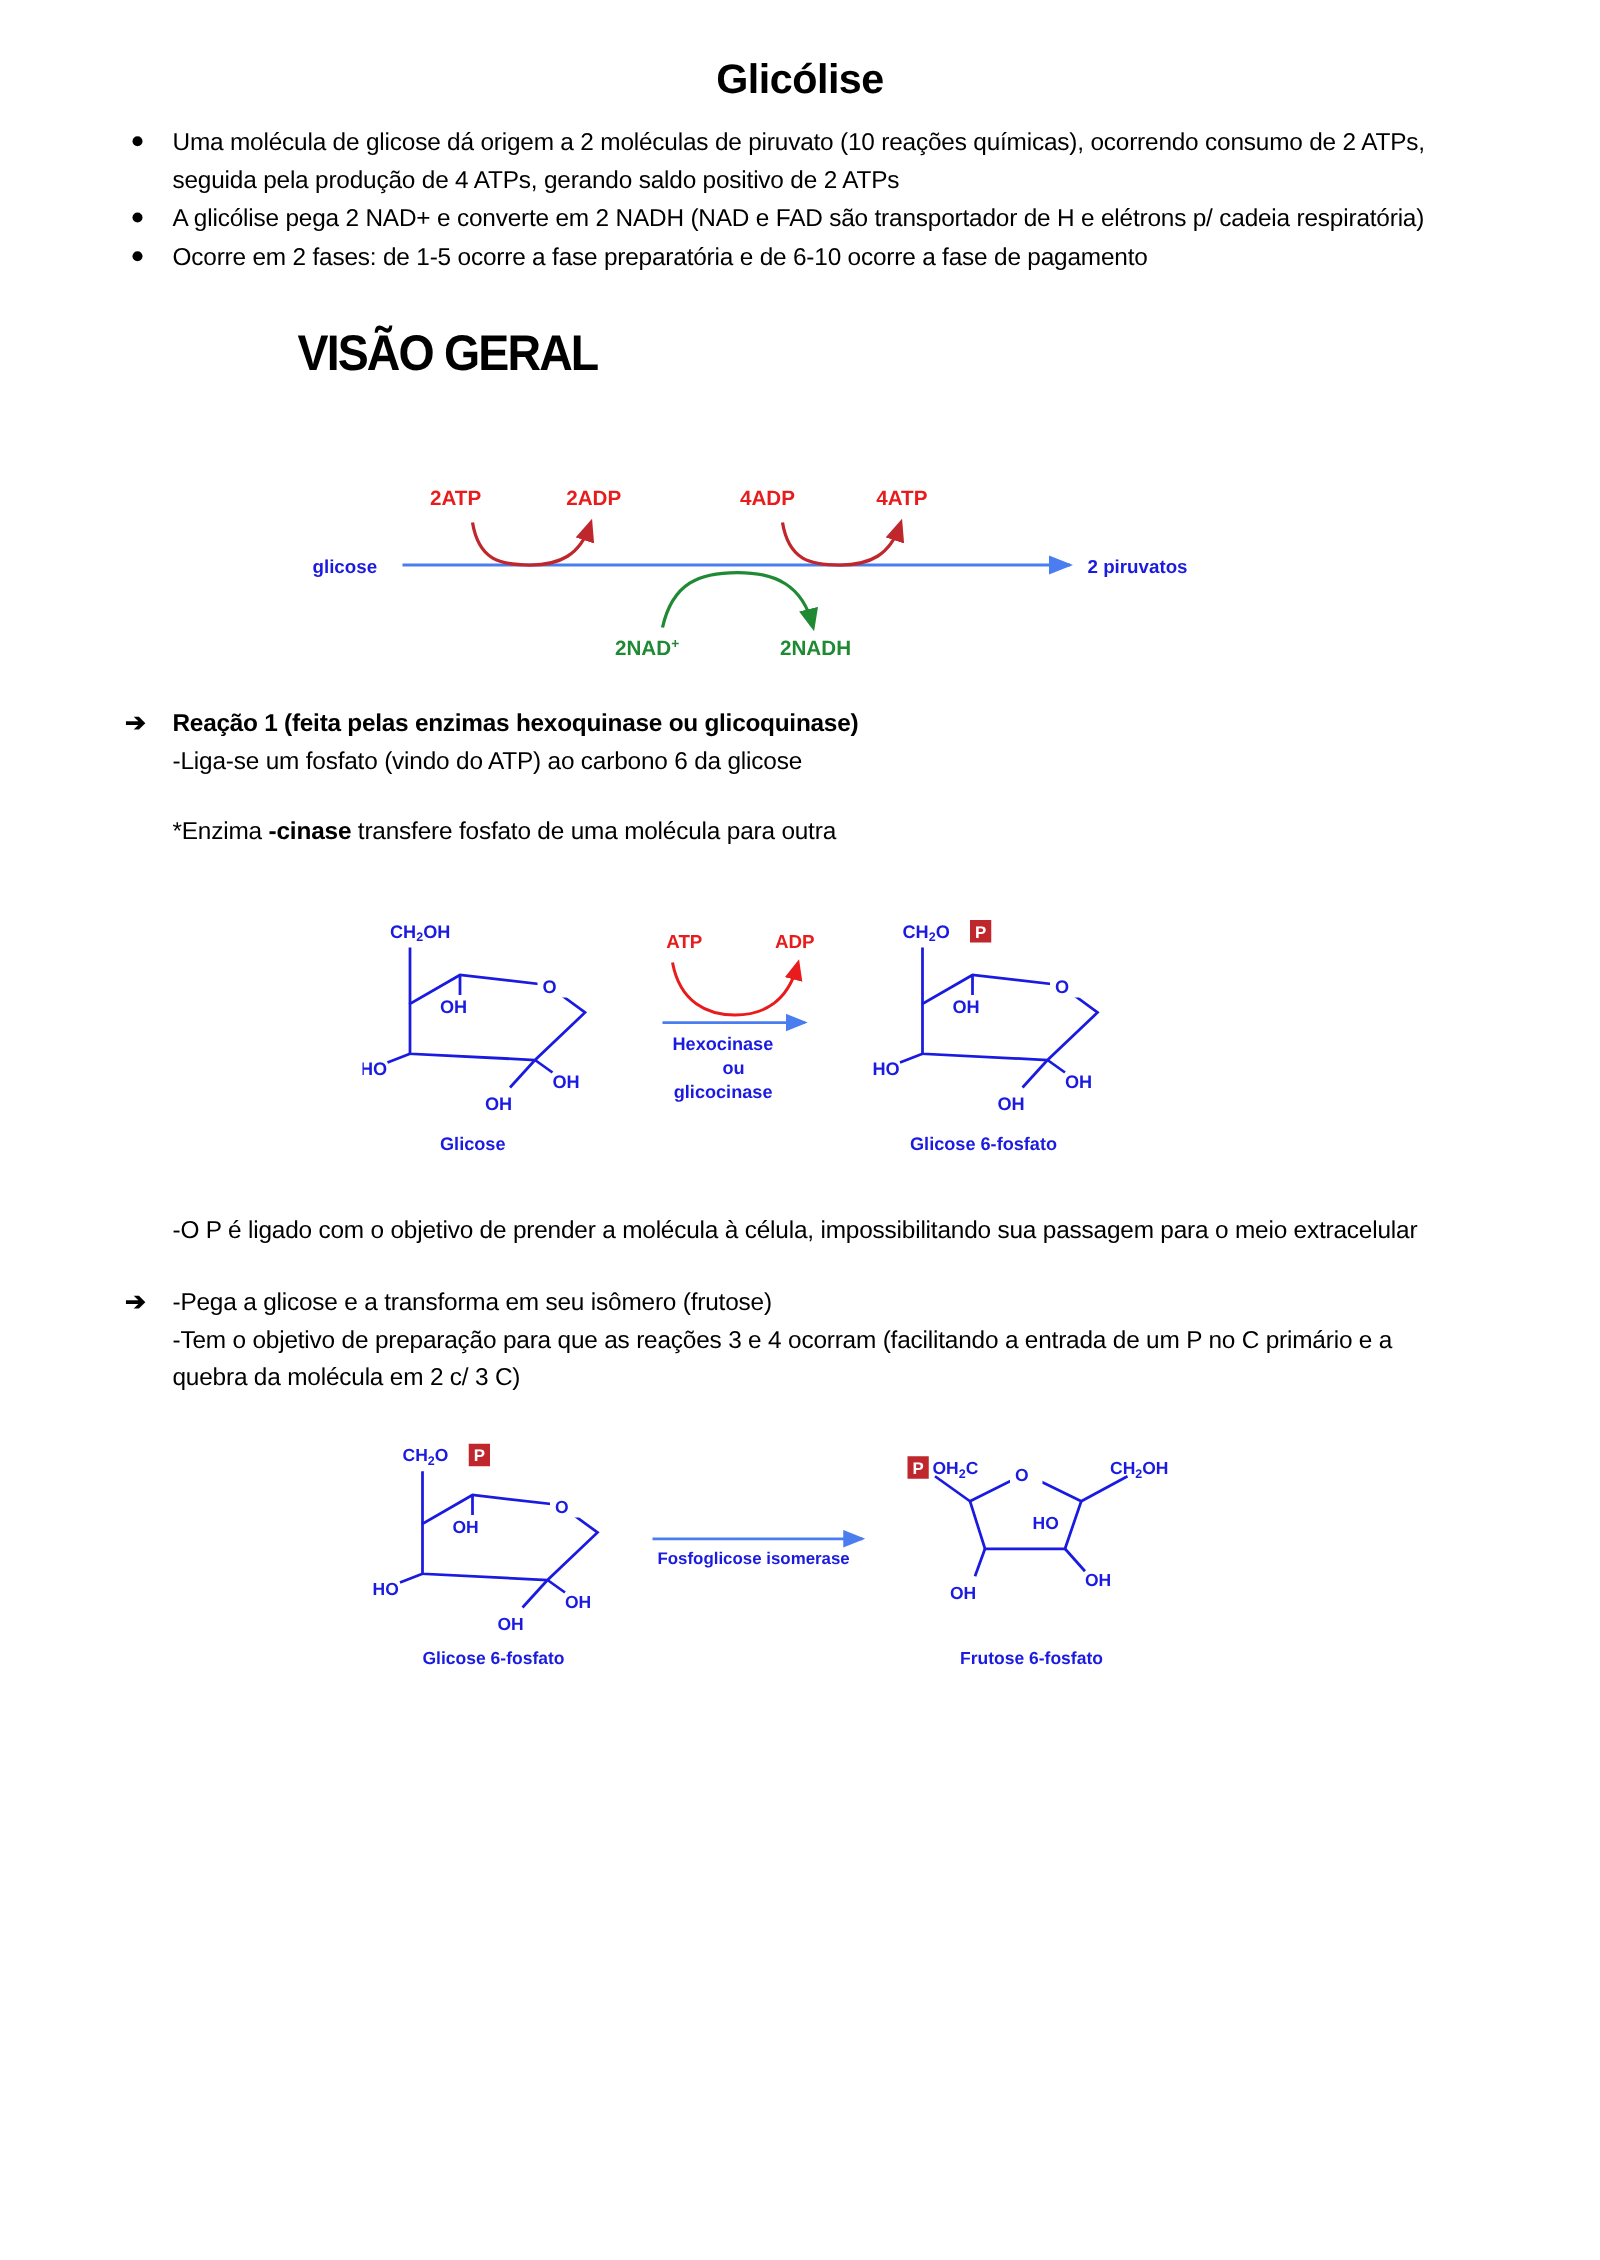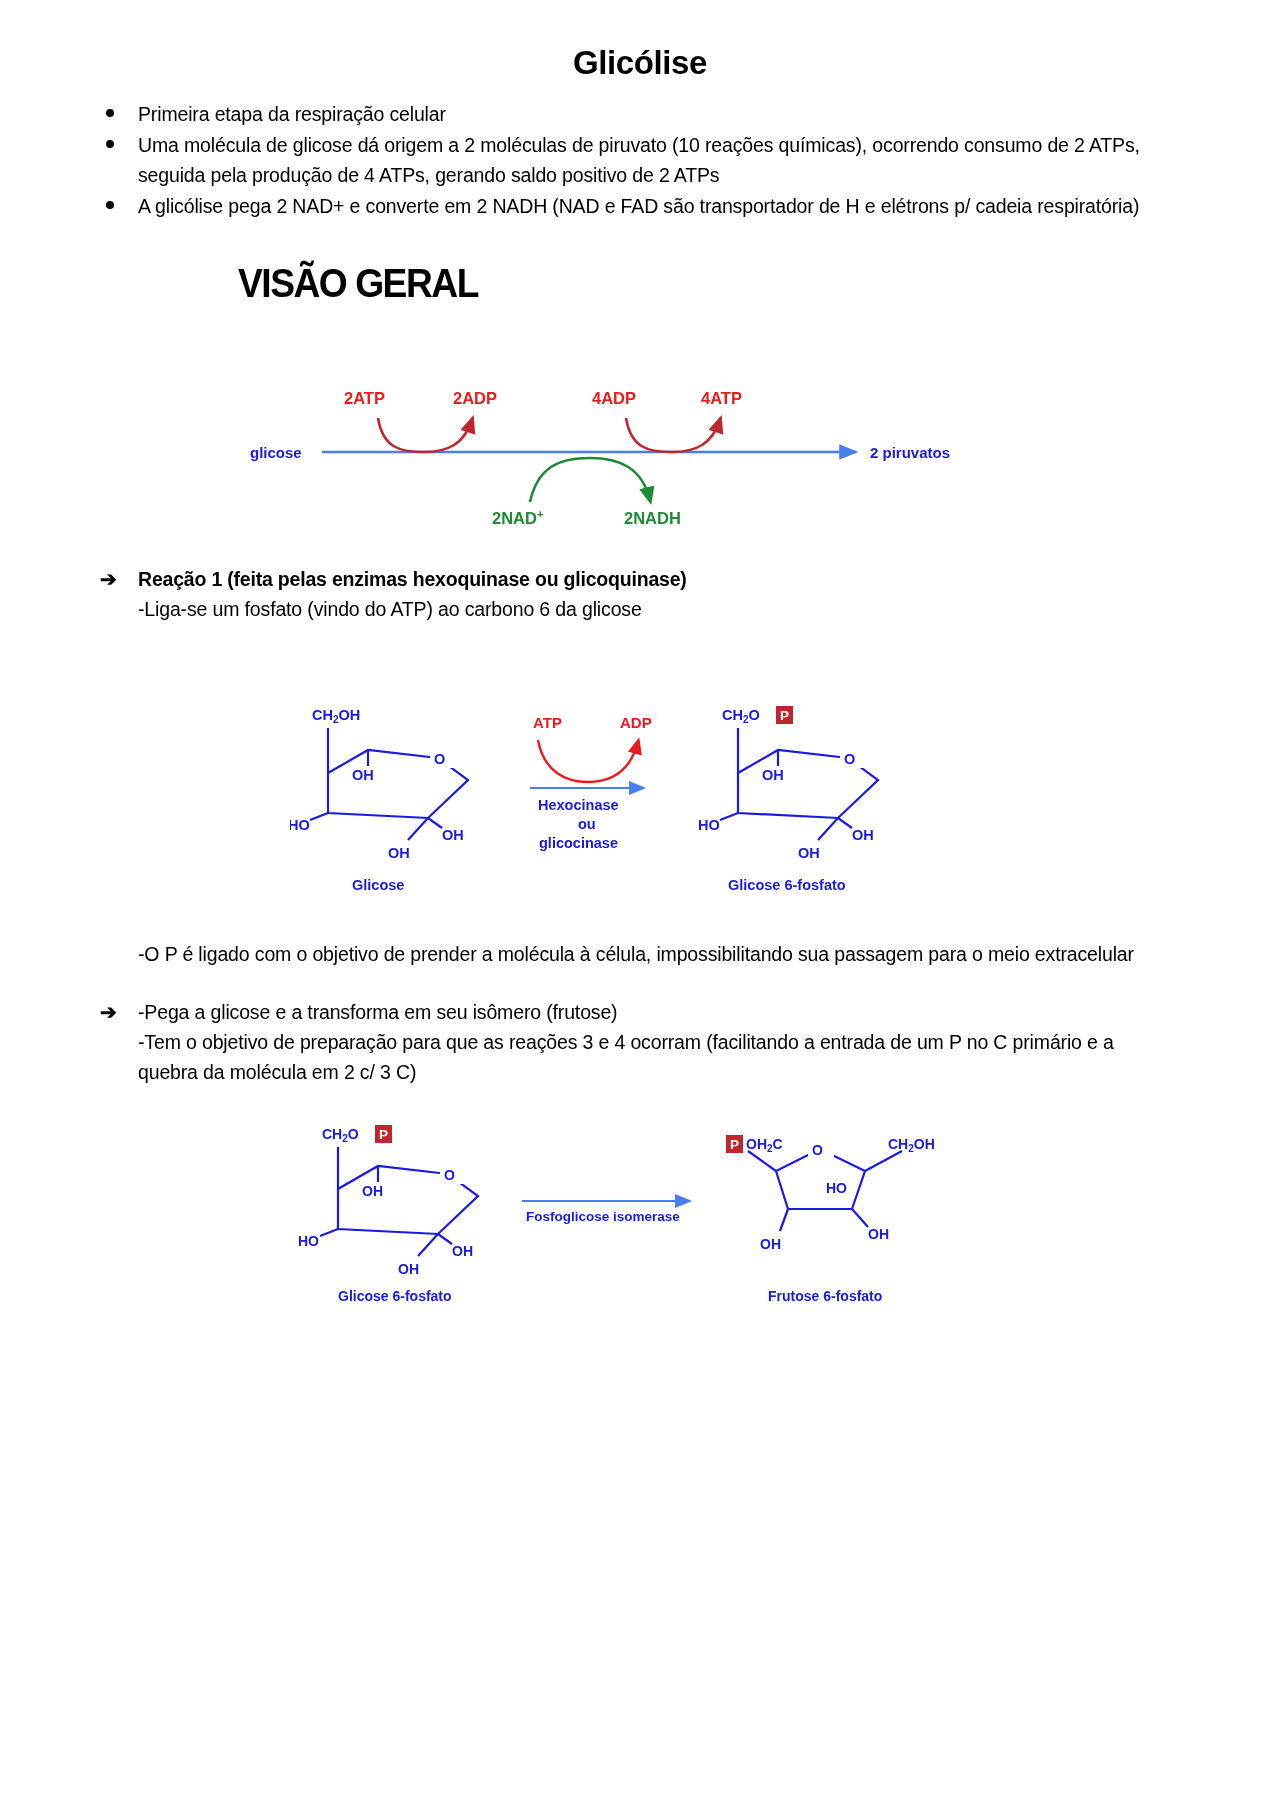--- a/index.html
+++ b/index.html
@@ -94,29 +94,29 @@
 </head>
 <body>
 
 <div class="page">
 
   <h1 class="doc-title">Glicólise</h1>
 
   <div class="bullets">
     <div class="bullet">
       <span class="dot"></span>
-      <span>Primeira etapa da respiração celular</span>
-    </div>
-    <div class="bullet">
-      <span class="dot"></span>
       <span>Uma molécula de glicose dá origem a 2 moléculas de piruvato (10 reações químicas), ocorrendo consumo de 2 ATPs, seguida pela produção de 4 ATPs, gerando saldo positivo de 2 ATPs</span>
     </div>
     <div class="bullet">
       <span class="dot"></span>
       <span>A glicólise pega 2 NAD+ e converte em 2 NADH (NAD e FAD são transportador de H e elétrons p/ cadeia respiratória)</span>
+    </div>
+    <div class="bullet">
+      <span class="dot"></span>
+      <span>Ocorre em 2 fases: de 1-5 ocorre a fase preparatória e de 6-10 ocorre a fase de pagamento</span>
     </div>
   </div>
 
   <div class="visao-geral">VISÃO GERAL</div>
 
   <div class="overview-wrap">
     <svg class="overview-svg" width="1280" height="190" viewBox="0 0 1280 190">
       <defs>
         <marker id="bluearrow" markerWidth="9" markerHeight="9" refX="7" refY="3.2" orient="auto">
           <path d="M0,0 L8,3.2 L0,6.4 z" fill="#4a7ef0"></path>
@@ -149,20 +149,21 @@
     </svg>
   </div>
 
   <div class="reaction">
     <div class="reaction-head">
       <span class="arrow">➔</span>
       <span>Reação 1 (feita pelas enzimas hexoquinase ou glicoquinase)</span>
     </div>
     <div class="reaction-line">-Liga-se um fosfato (vindo do ATP) ao carbono 6 da glicose</div>
     <div class="spacer-sm"></div>
+    <div class="reaction-note"><span>*Enzima </span><b>-cinase</b><span> transfere fosfato de uma molécula para outra</span></div>
   </div>
 
   <div class="mol-wrap" style="margin-top:18px;">
     <svg class="mol-svg" width="700" height="245" viewBox="0 0 700 245">
       <defs>
         <marker id="r1blue" markerWidth="9" markerHeight="9" refX="7" refY="3.2" orient="auto">
           <path d="M0,0 L8,3.2 L0,6.4 z" fill="#4a7ef0"></path>
         </marker>
         <marker id="r1red" markerWidth="8" markerHeight="8" refX="5" refY="3" orient="auto">
           <path d="M0,0 L7,3 L0,6 z" fill="#e81c1c"></path>

